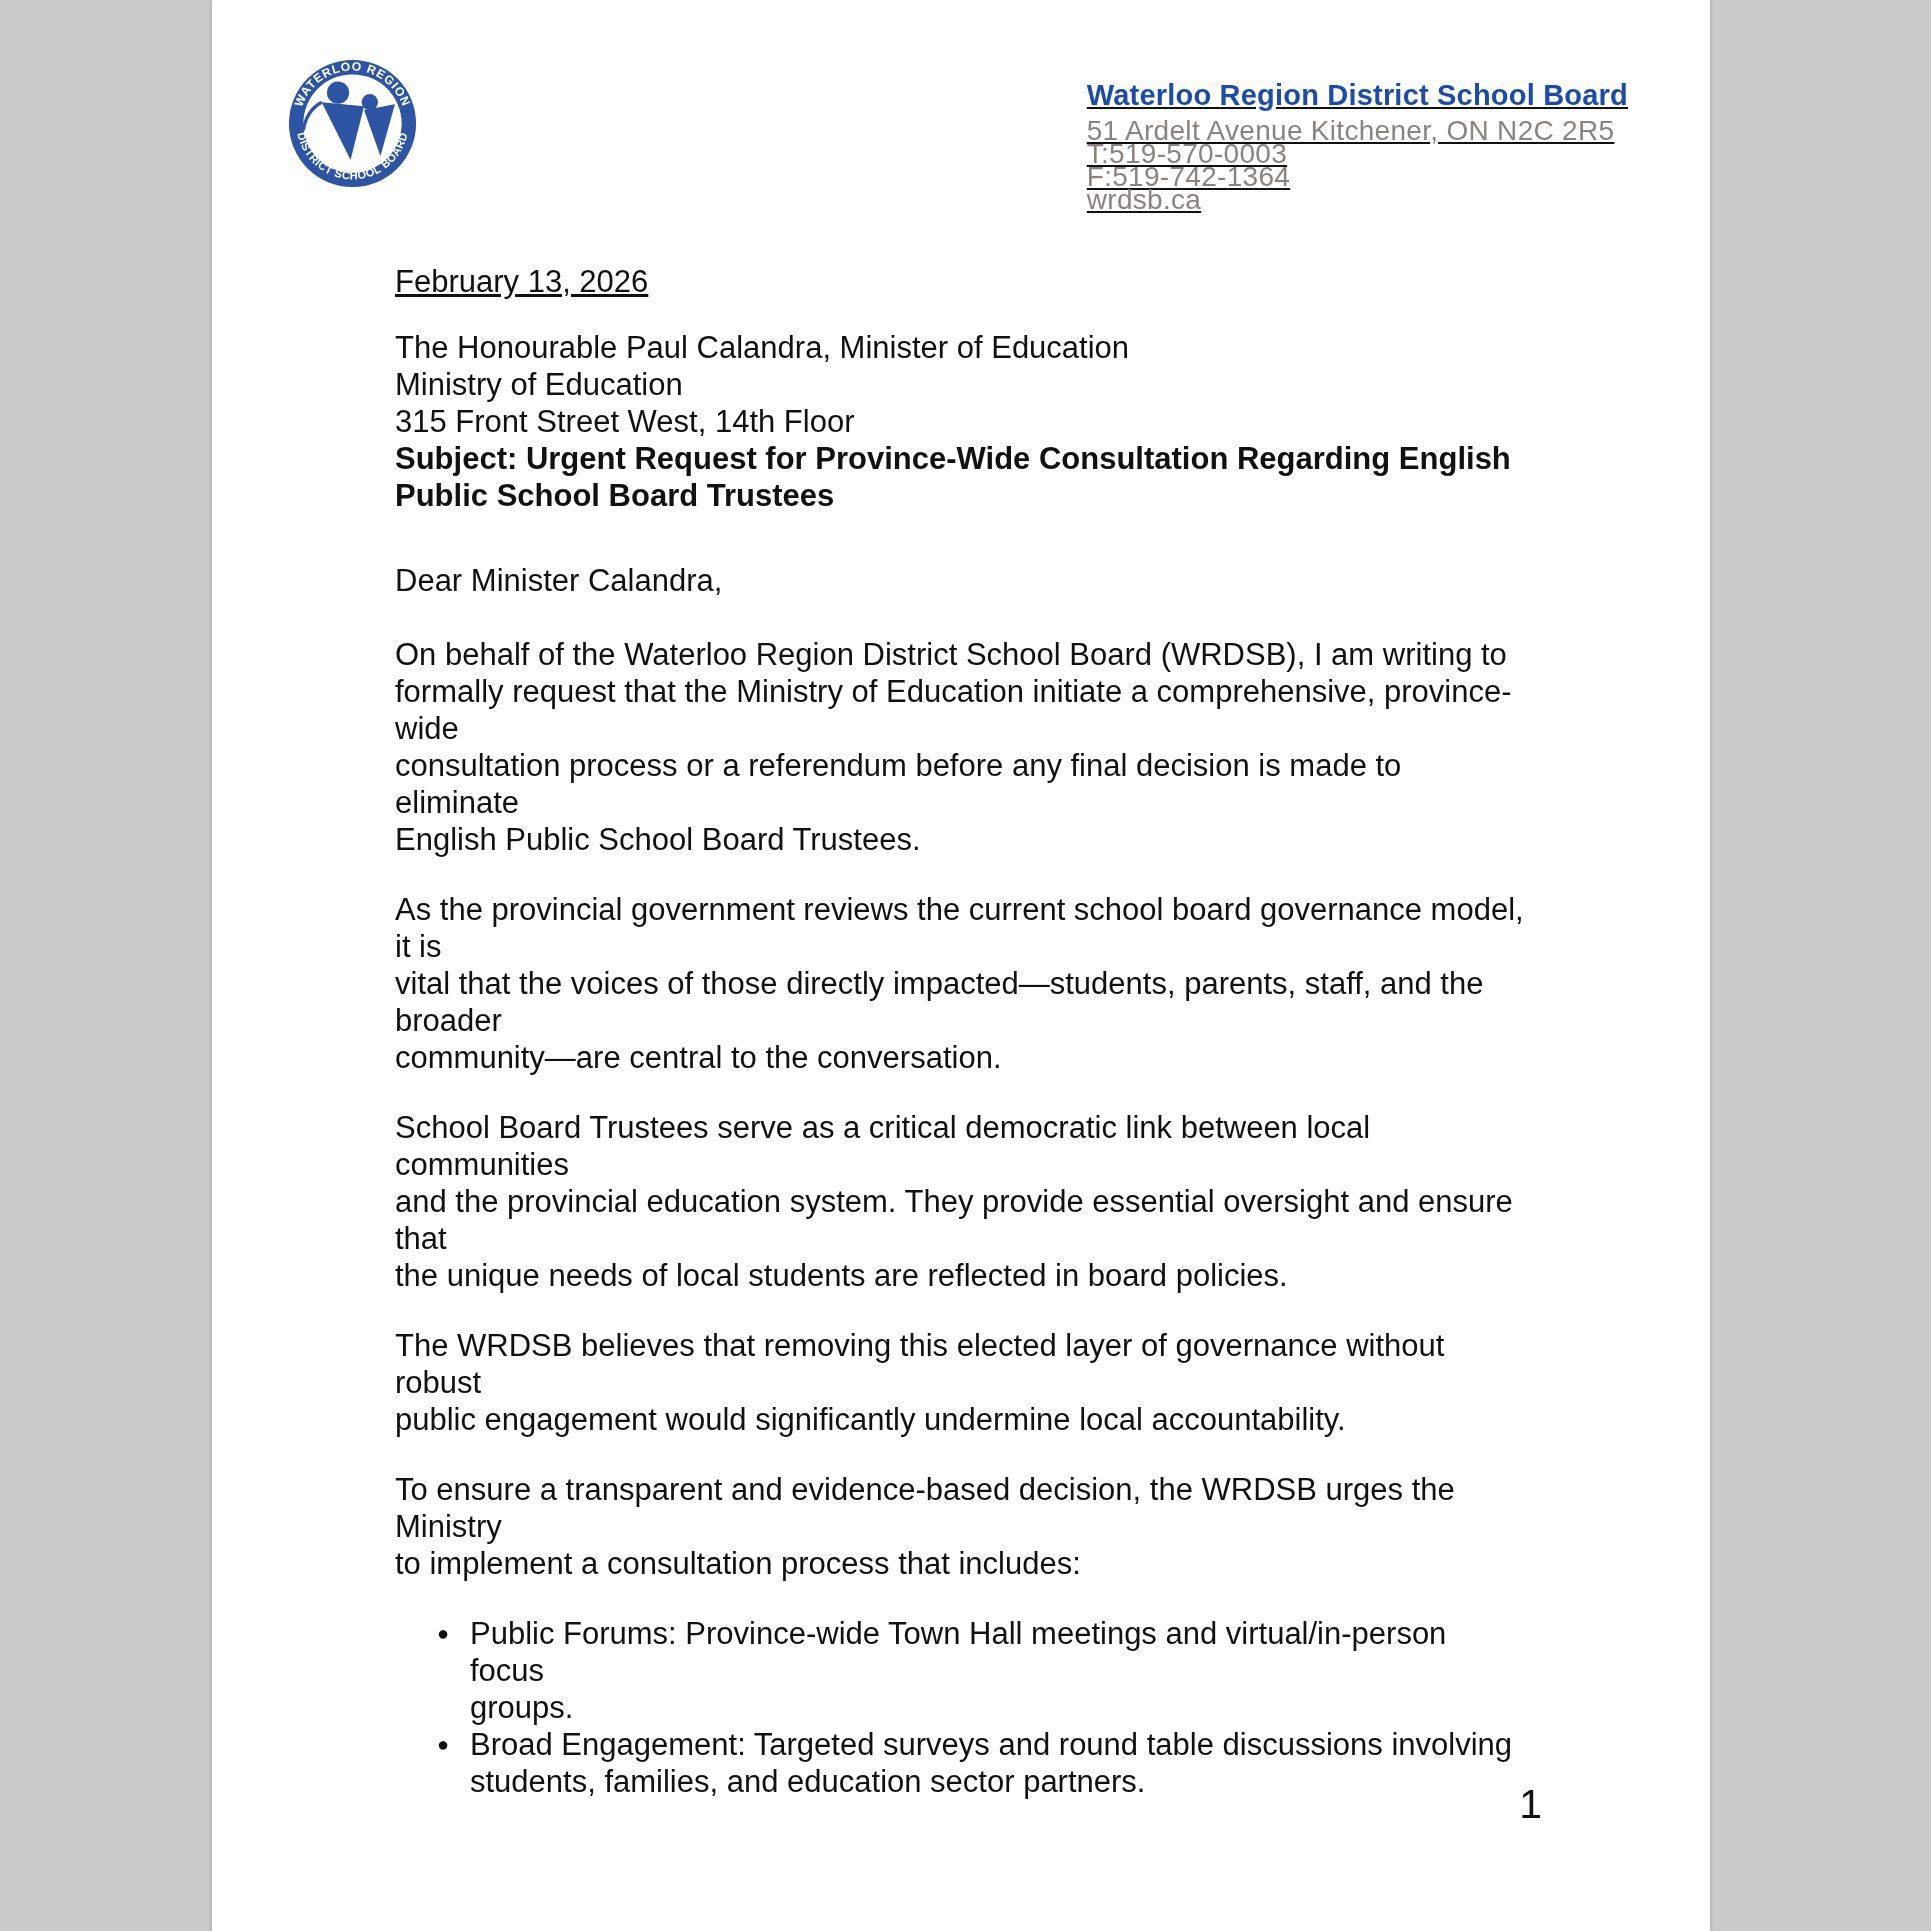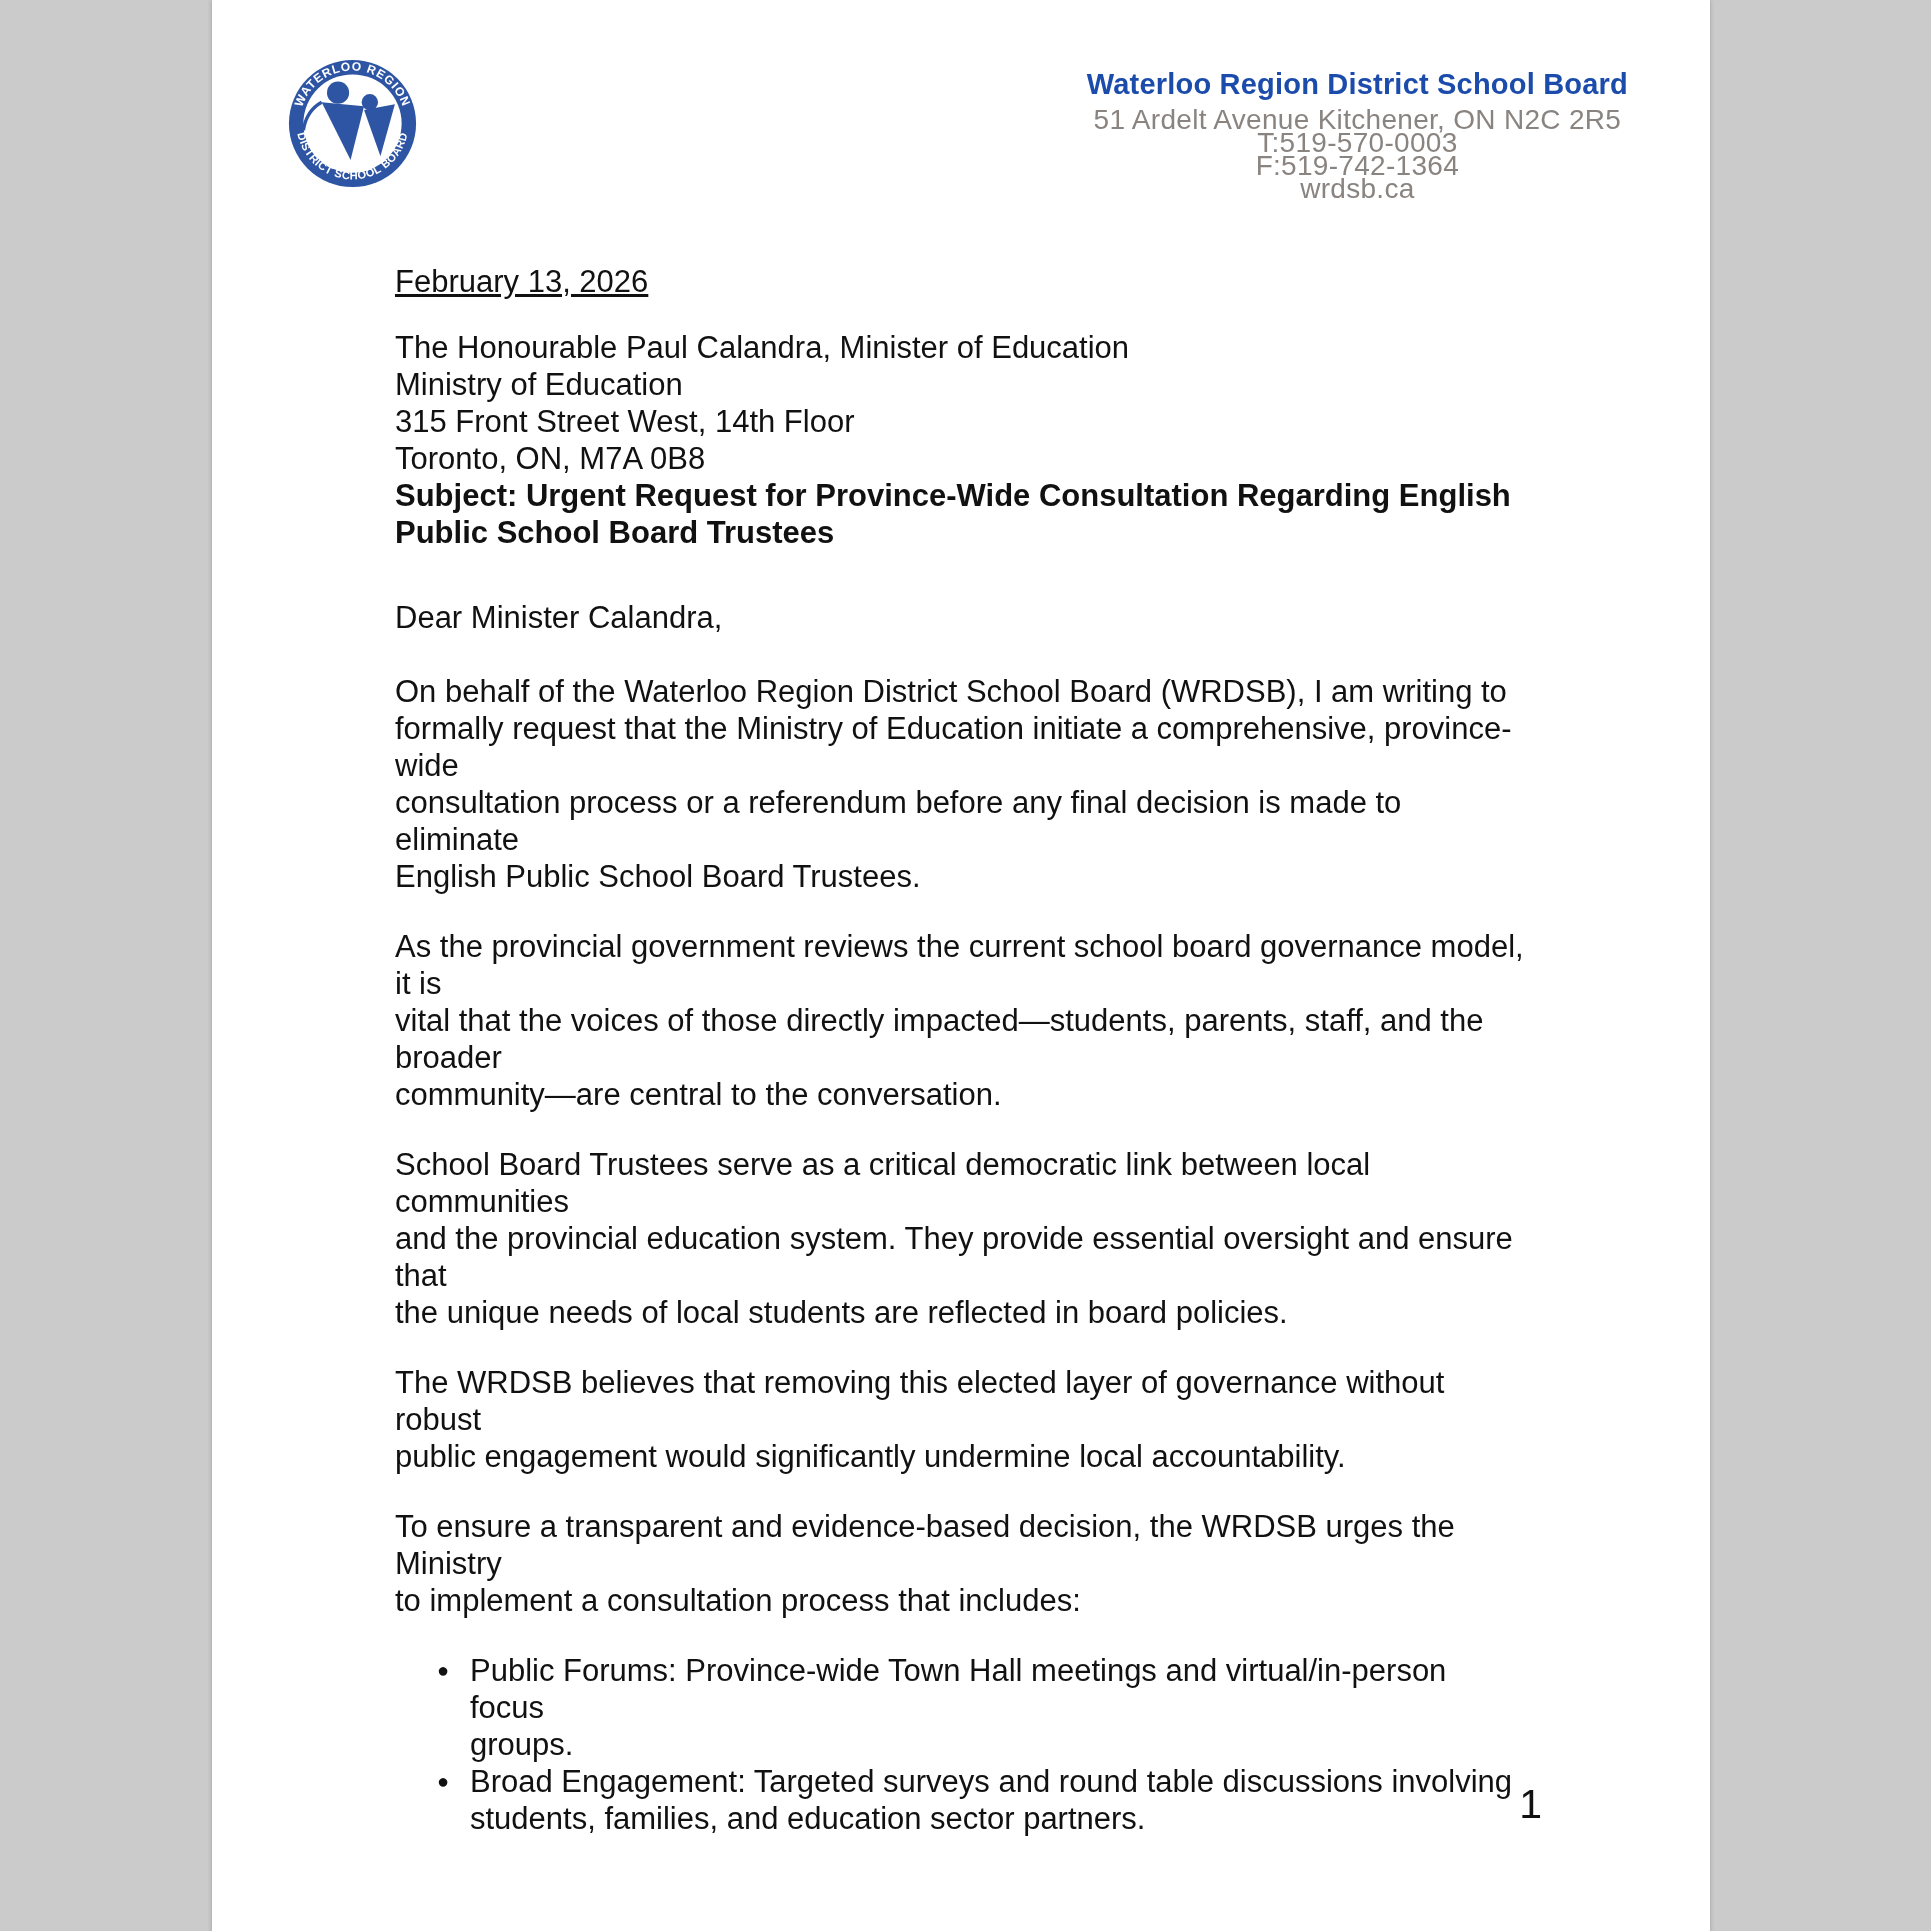--- a/index.html
+++ b/index.html
@@ -12,22 +12,23 @@
   }
   .page{
     position:absolute;left:212px;top:0;
     width:1498px;height:1939px;
     background:#ffffff;
     box-shadow:0 0 4.8px rgba(0,0,0,0.22);
   }
   
   .logo{position:absolute;left:75px;top:58px;width:131px;height:131px;}
   .letterhead{
-    position:absolute;top:68px;right:82px;
-    text-align:center;
+    position:absolute;top:79px;right:82px;
+    text-align:left;
+    text-decoration:underline;
   }
   .org{
     font-size:29px;font-weight:bold;color:#1b4cab;
     line-height:33px;letter-spacing:0.2px;
   }
   .contact{margin-top:6.8px;color:#8a8480;font-size:28px;line-height:23px;letter-spacing:0.3px;}
   
   .content{
     padding:263px 0 0 183px;
     width:1132px;
@@ -95,21 +96,20 @@
   </div>
 
   <div class="content">
 
     <div class="block date">February 13, 2026</div>
 
     <div class="block recipient">
       <div>The Honourable Paul Calandra, Minister of Education</div>
       <div>Ministry of Education</div>
       <div>315 Front Street West, 14th Floor</div>
-      <div>Toronto, ON, M7A 0B8</div>
     </div>
 
     <div class="block subject">
       <div>Subject: Urgent Request for Province-Wide Consultation Regarding English</div>
       <div>Public School Board Trustees</div>
     </div>
 
     <div class="block salutation">Dear Minister Calandra,</div>
 
     <div class="block para">

